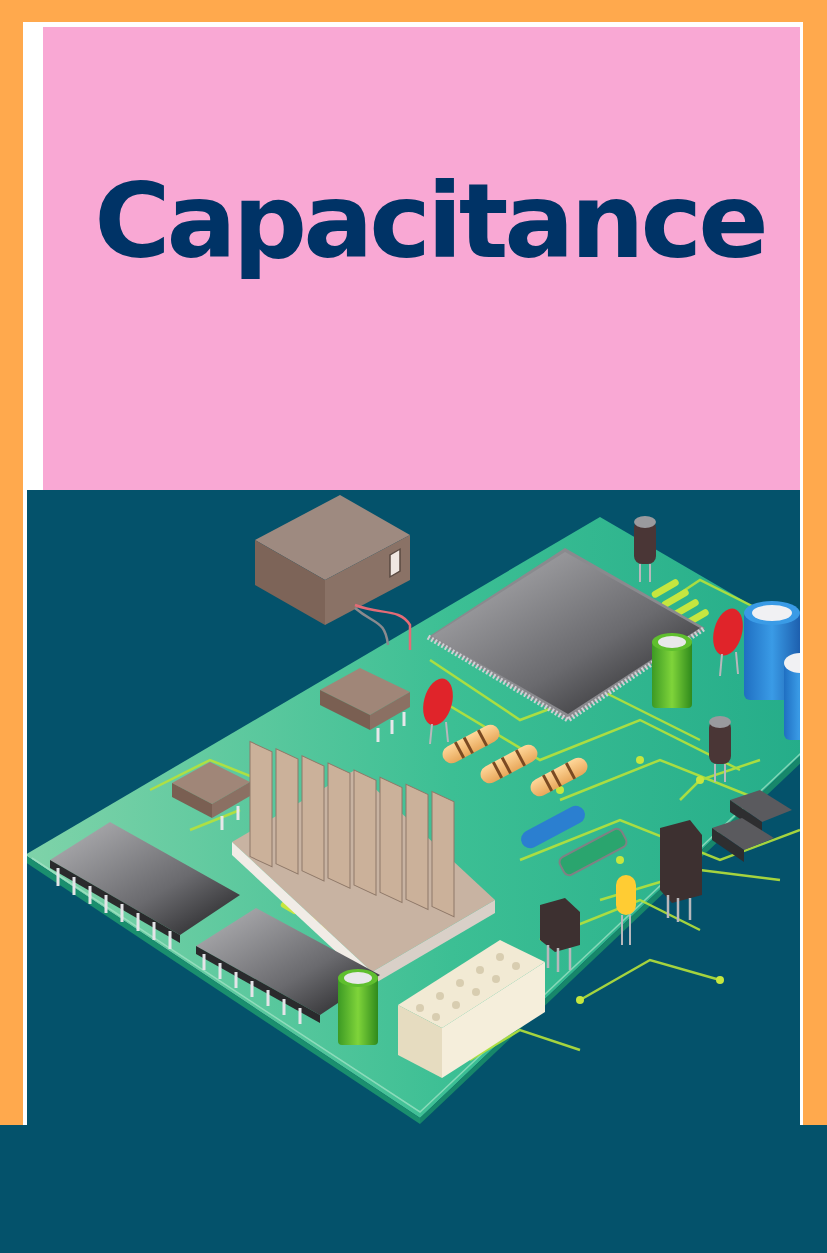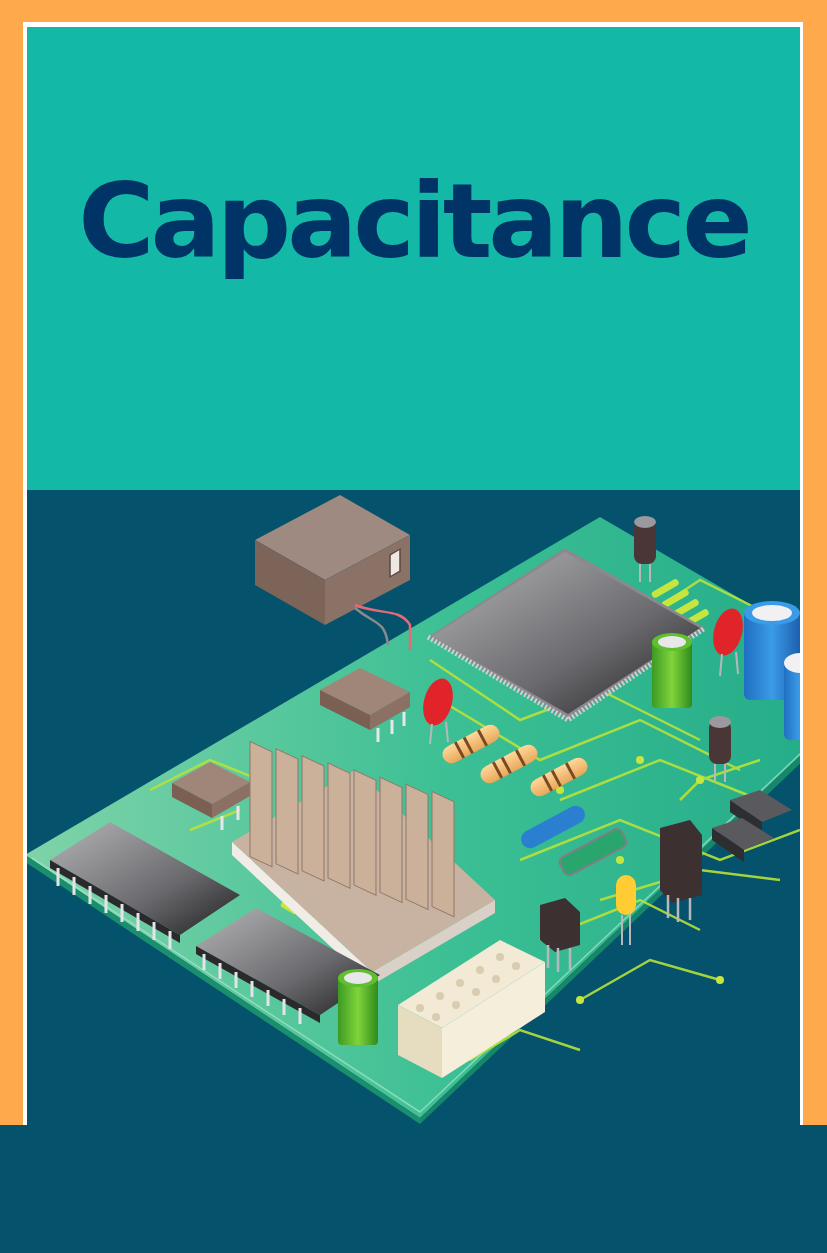--- a/index.html
+++ b/index.html
@@ -14,22 +14,22 @@
   }
   .frame {
     position: absolute; left: 23px; top: 22px; width: 780px; height: 1103px;
     background: #ffffff;
   }
   .frame-inner {
     position: absolute; left: 27px; top: 27px; width: 773px; height: 1098px;
     overflow: hidden;
   }
   .title-panel {
-    position: absolute; left: 0; top: 0; width: 773px; height: 573px;
-    background: #14b8a6;
+    position: absolute; left: 16px; top: 0; width: 773px; height: 573px;
+    background: #f9a8d4;
   }
   .title {
     position: absolute; left: 0; top: 142px; width: 773px; text-align: center;
     color: #003366; font-family: "DejaVu Sans", sans-serif; font-weight: bold;
     font-size: 104px; letter-spacing: -4px; line-height: 1;
   }
   .illustration-panel {
     position: absolute; left: 0; top: 463px; width: 773px; height: 635px;
     background: #04526b;
   }

